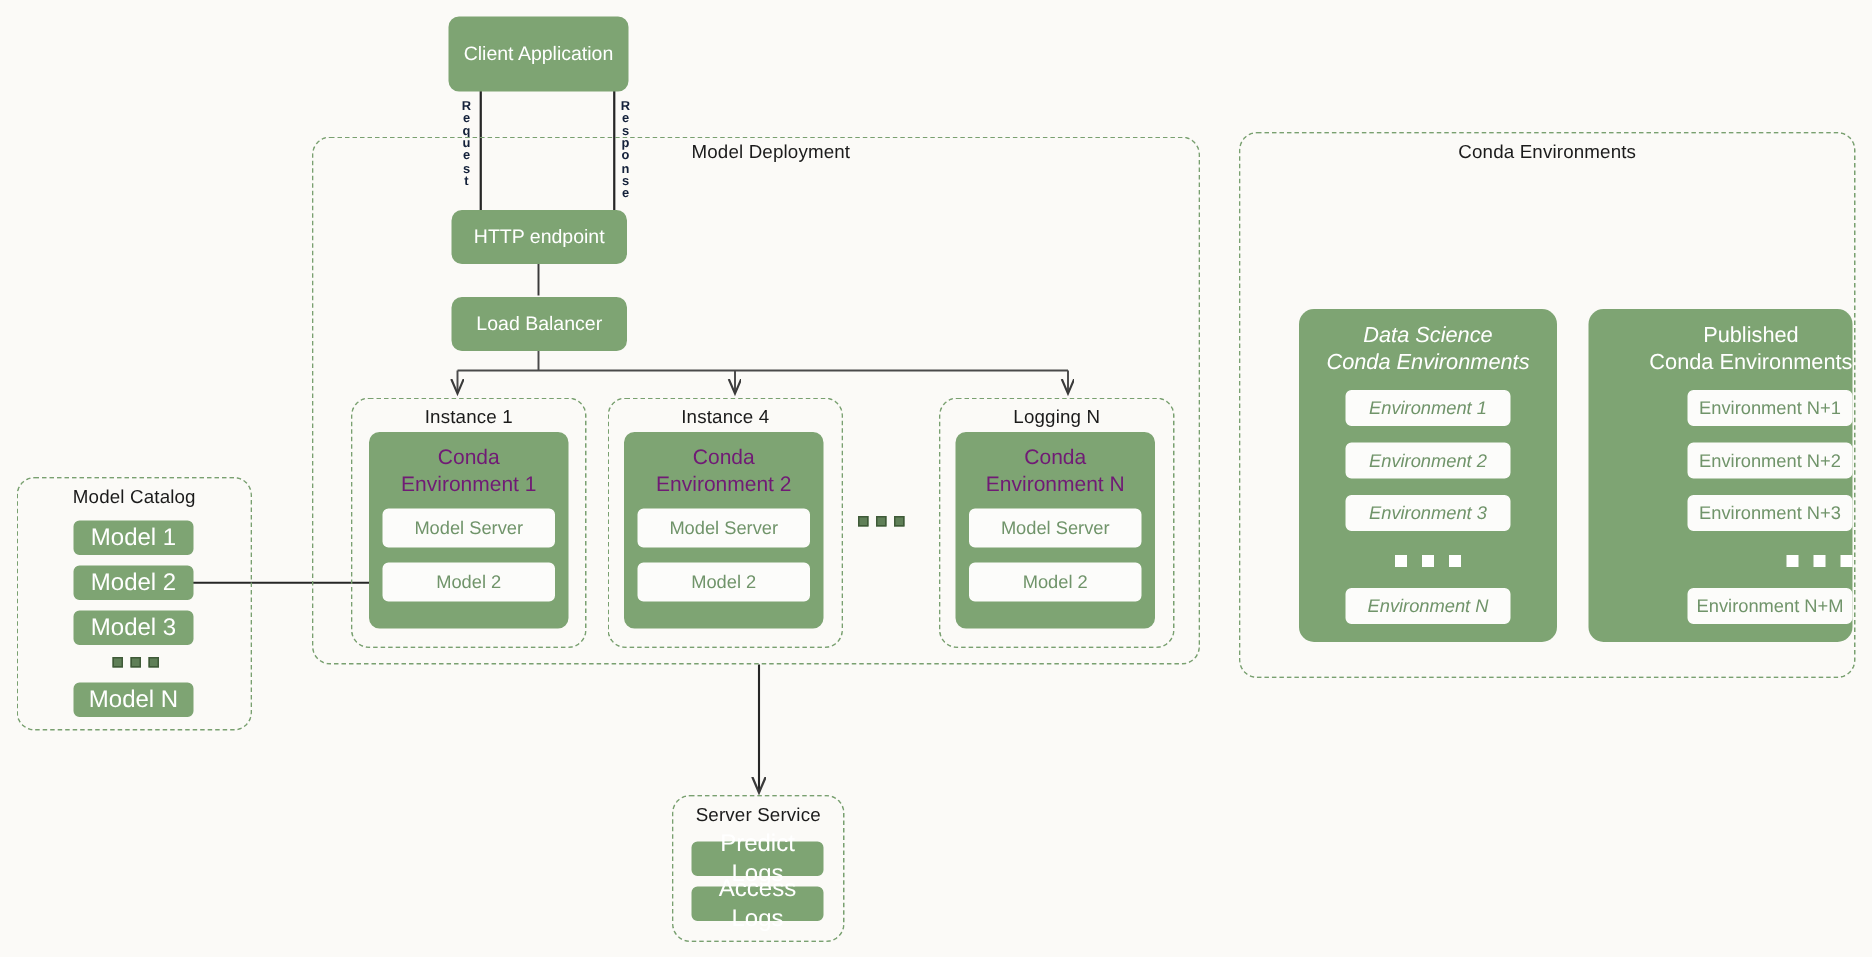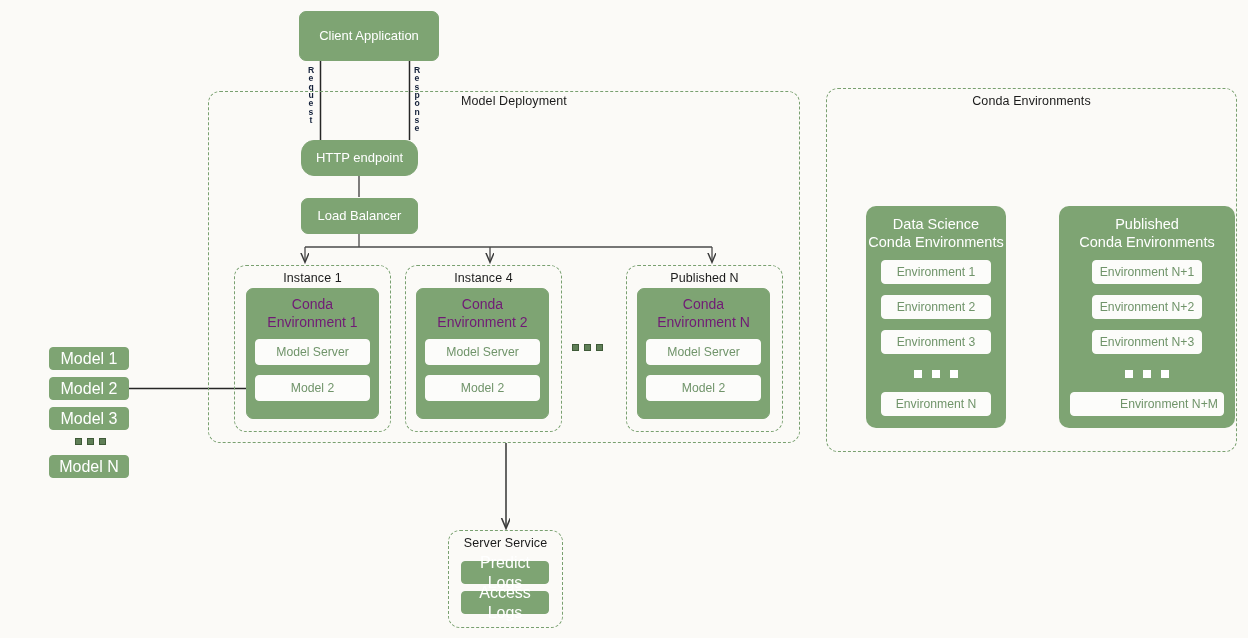--- a/index.html
+++ b/index.html
@@ -136,21 +136,21 @@
     <line x1="305" y1="247" x2="712" y2="247" stroke="#4a4a4a" stroke-width="1.3"></line>
     <line x1="305" y1="247" x2="305" y2="262" stroke="#4a4a4a" stroke-width="1.3" marker-end="url(#arrow)"></line>
     <line x1="490" y1="247" x2="490" y2="262" stroke="#4a4a4a" stroke-width="1.3" marker-end="url(#arrow)"></line>
     <line x1="712" y1="247" x2="712" y2="262" stroke="#4a4a4a" stroke-width="1.3" marker-end="url(#arrow)"></line>
 
     <line x1="127" y1="388.5" x2="248" y2="388.5" stroke="#262626" stroke-width="1.3"></line>
 
     <line x1="506" y1="443" x2="506" y2="528" stroke="#262626" stroke-width="1.4" marker-end="url(#arrow)"></line>
   </svg>
 
-  <div class="abs green-box" style="left:299px; top:11px; width:140px; height:50px;">
+  <div class="abs green-box" style="left:299px; top:11px; width:120px; height:50px;">
     <span>Client Application</span>
   </div>
 
   <div class="vtext" style="left:306px; top:66px;">
     <span>R</span>
       <span>e</span>
       <span>q</span>
       <span>u</span>
       <span>e</span>
       <span>s</span>
@@ -164,21 +164,21 @@
       <span>o</span>
       <span>n</span>
       <span>s</span>
       <span>e</span>
   </div>
 
   <div class="abs dashed-group" style="left:208px; top:91px; width:592px; height:352px;">
     <div class="group-title" style="text-align:left; left:252px; top:2px; width:auto;">Model Deployment</div>
   </div>
 
-  <div class="abs green-box" style="left:301px; top:140px; width:117px; height:36px;border-radius:13px;">
+  <div class="abs green-box" style="left:301px; top:140px; width:117px; height:36px;">
     <span>HTTP endpoint</span>
   </div>
 
   <div class="abs green-box" style="left:301px; top:198px; width:117px; height:36px;">
     <span>Load Balancer</span>
   </div>
 
   <div class="abs dashed-group" style="left:234px; top:265px; width:157px; height:167px;">
     <div class="group-title">Instance 1</div>
   </div>
@@ -199,70 +199,73 @@
     <div class="white-box" style="width:113px; height:24px; margin-top:10px;">Model 2</div>
   </div>
 
   <div class="abs dots-dark" style="left:572px; top:344px;">
       <i></i>
       <i></i>
       <i></i>
     </div>
 
   <div class="abs dashed-group" style="left:626px; top:265px; width:157px; height:167px;">
-    <div class="group-title">Published N</div>
+    <div class="group-title">Logging N</div>
   </div>
   <div class="abs green-box" style="left:637px; top:288px; width:133px; height:131px; flex-direction:column; justify-content:flex-start;">
     <div class="conda-title">Conda
 Environment N</div>
     <div class="white-box" style="width:113px; height:24px; margin-top:8px;">Model Server</div>
     <div class="white-box" style="width:113px; height:24px; margin-top:10px;">Model 2</div>
   </div>
 
+  <div class="abs dashed-group" style="left:11px; top:318px; width:157px; height:169px;">
+    <div class="group-title">Model Catalog</div>
+  </div>
   <div class="abs green-box small" style="left:49px; top:347px; width:80px; height:23px;">Model 1</div>
   <div class="abs green-box small" style="left:49px; top:377px; width:80px; height:23px;">Model 2</div>
   <div class="abs green-box small" style="left:49px; top:407px; width:80px; height:23px;">Model 3</div>
   <div class="abs dots-dark" style="left:75px; top:438px;">
       <i></i>
       <i></i>
       <i></i>
     </div>
   <div class="abs green-box small" style="left:49px; top:455px; width:80px; height:23px;">Model N</div>
 
   <div class="abs dashed-group" style="left:448px; top:530px; width:115px; height:98px;">
     <div class="group-title">Server Service</div>
   </div>
   <div class="abs green-box small" style="left:461px; top:561px; width:88px; height:23px;">Predict Logs</div>
   <div class="abs green-box small" style="left:461px; top:591px; width:88px; height:23px;">Access Logs</div>
 
   <div class="abs dashed-group" style="left:826px; top:88px; width:411px; height:364px;">
     <div class="group-title">Conda Environments</div>
   </div>
 
-  <div class="abs env-panel" style="left:866px; top:206px; width:140px; height:222px;">
+  <div class="abs env-panel" style="left:866px; top:206px; width:172px; height:222px;font-style:italic;">
     <div class="env-panel-title">Data Science
 Conda Environments</div>
     <div class="white-box" style="width:108px; height:22px; margin-top:8px;">Environment 1</div>
     <div class="white-box" style="width:108px; height:22px; margin-top:11px;">Environment 2</div>
     <div class="white-box" style="width:108px; height:22px; margin-top:11px;">Environment 3</div>
     <div class="dots-white" style="margin-top:16px;">
         <i></i>
         <i></i>
         <i></i>
       </div>
     <div class="white-box" style="width:108px; height:22px; margin-top:14px;">Environment N</div>
   </div>
 
-  <div class="abs env-panel" style="left:1059px; top:206px; width:176px; height:222px;">
+  <div class="abs env-panel" style="left:1059px; top:206px; width:176px; height:222px;align-items:flex-end;">
     <div class="env-panel-title">Published
 Conda Environments</div>
     <div class="white-box" style="width:108px; height:22px; margin-top:8px;">Environment N+1</div>
     <div class="white-box" style="width:108px; height:22px; margin-top:11px;">Environment N+2</div>
     <div class="white-box" style="width:108px; height:22px; margin-top:11px;">Environment N+3</div>
     <div class="dots-white" style="margin-top:16px;">
         <i></i>
         <i></i>
         <i></i>
       </div>
-    <div class="white-box" style="width:108px; height:22px; margin-top:14px;padding-left:44px;">Environment N+M</div>
+    <div class="white-box" style="width:108px; height:22px; margin-top:14px;">Environment N+M</div>
   </div>
 
 </div>
 
 </body></html>

